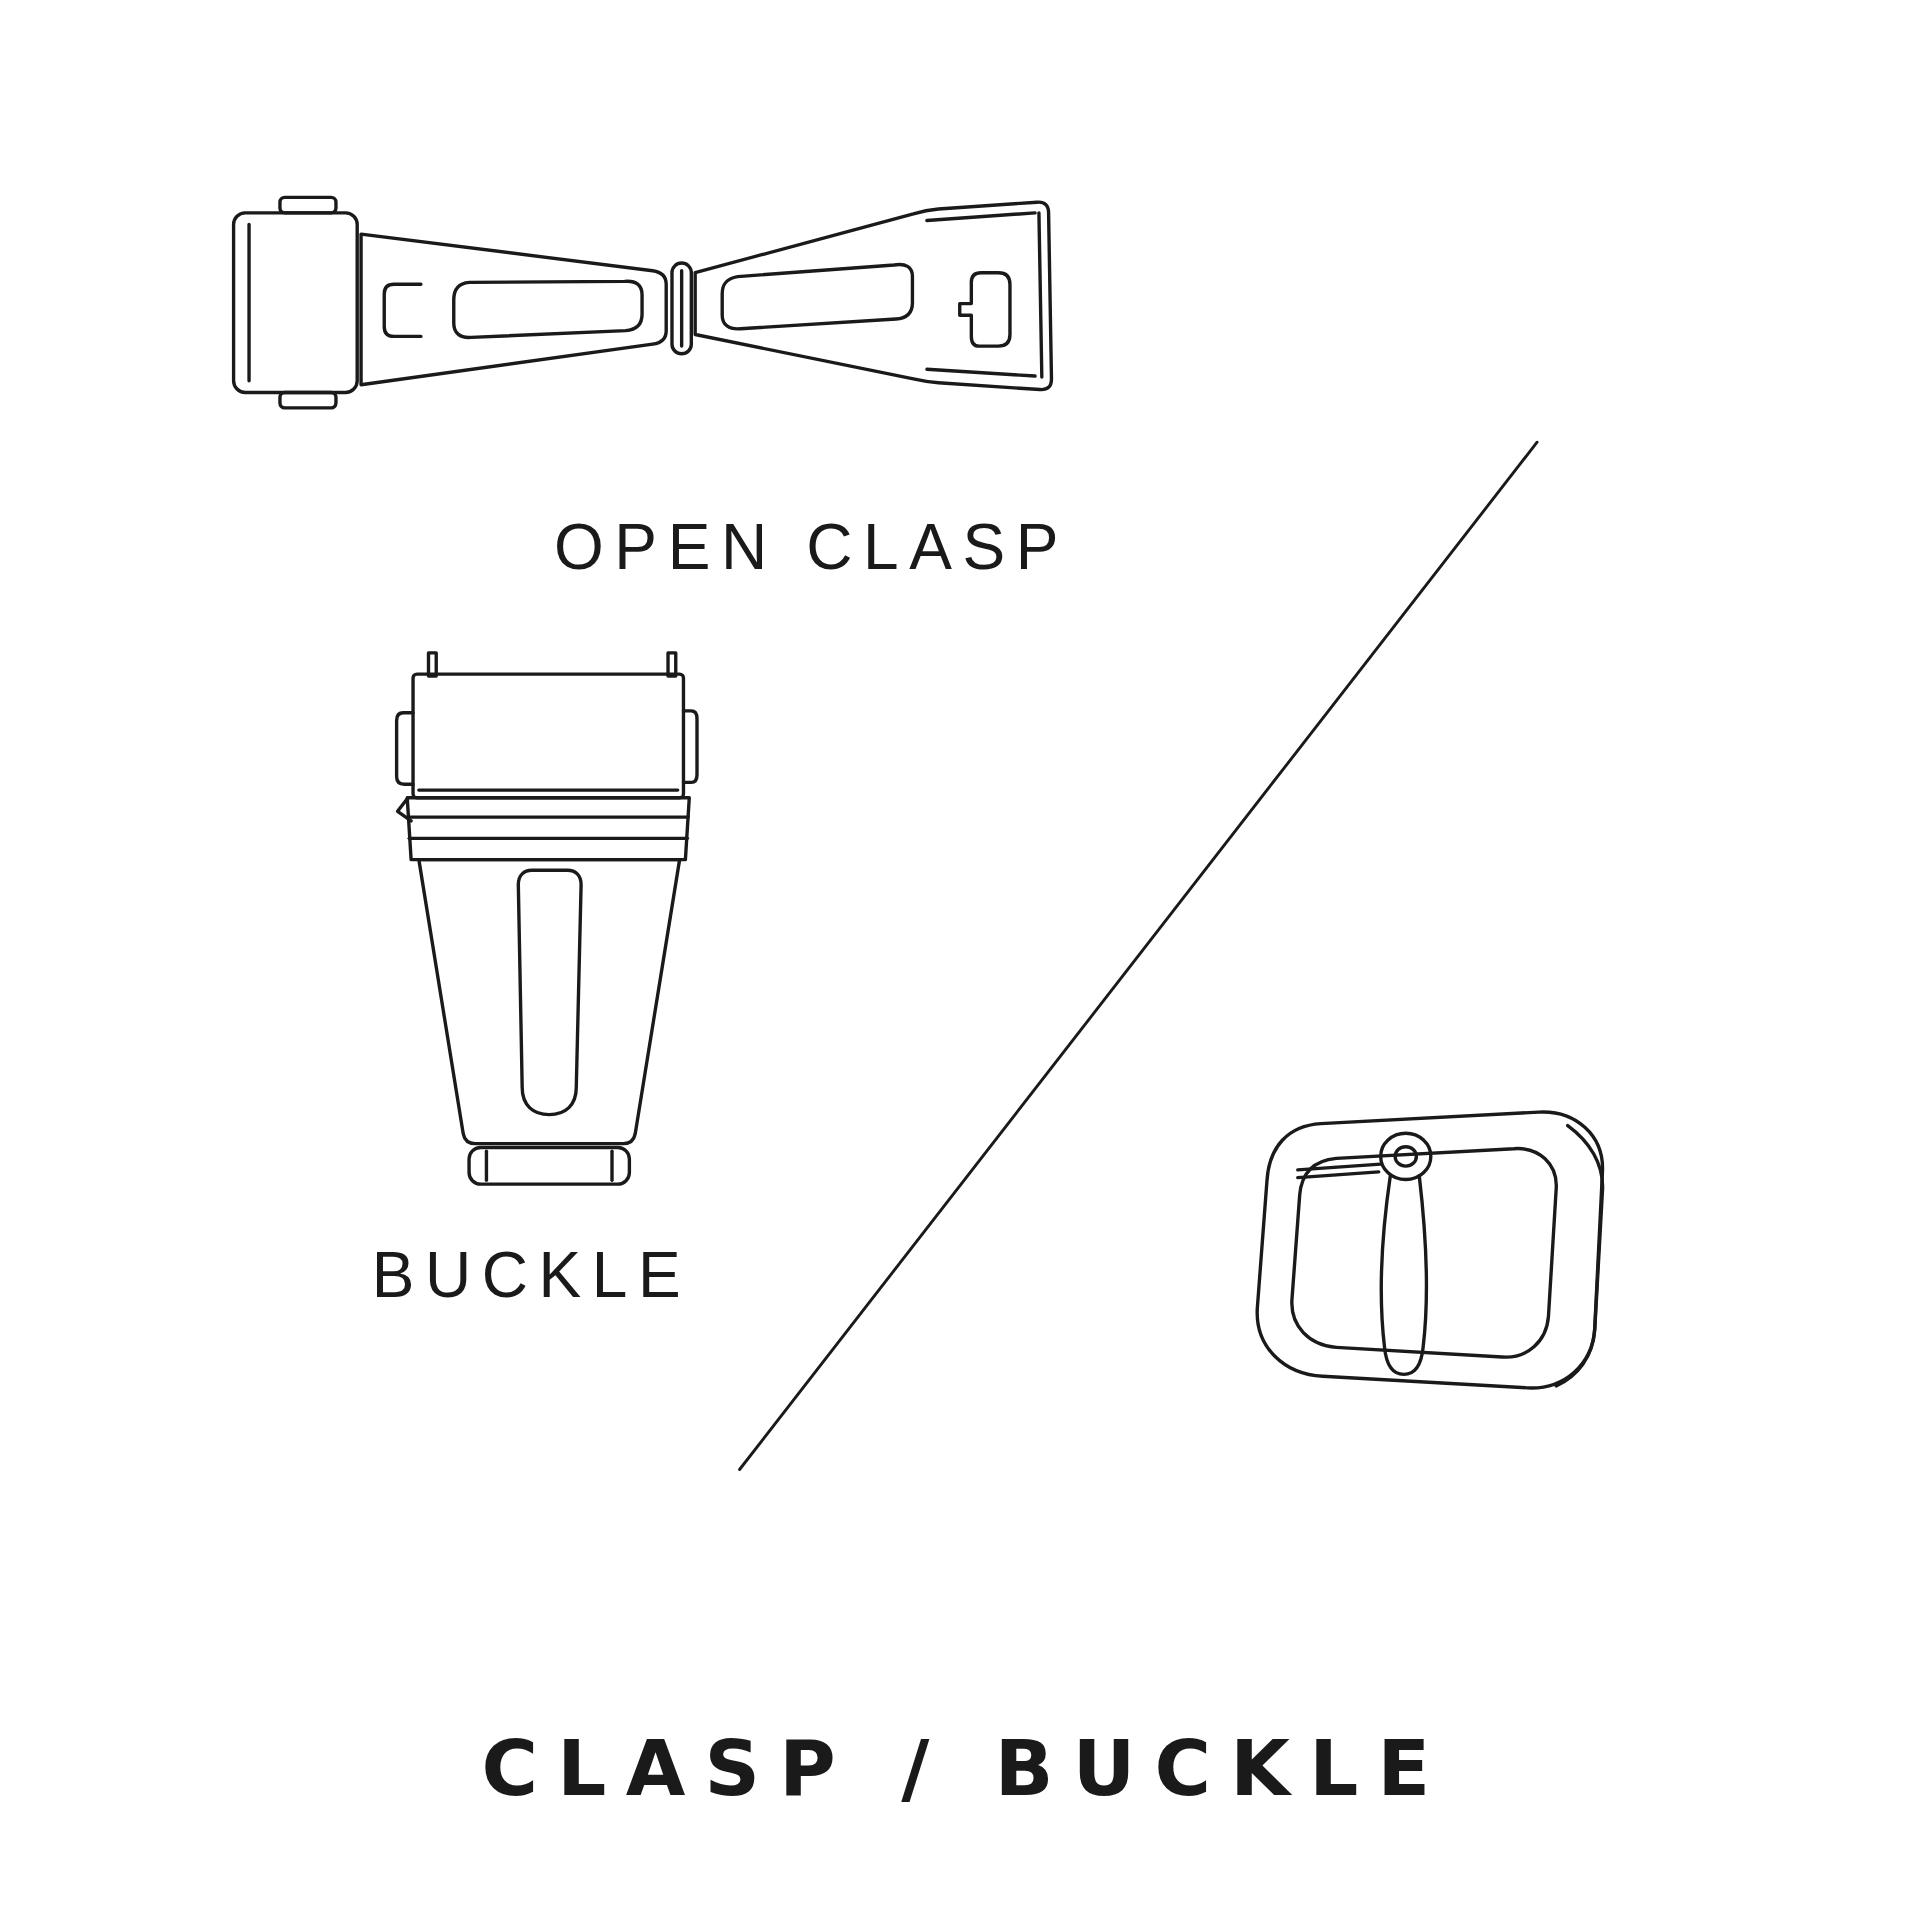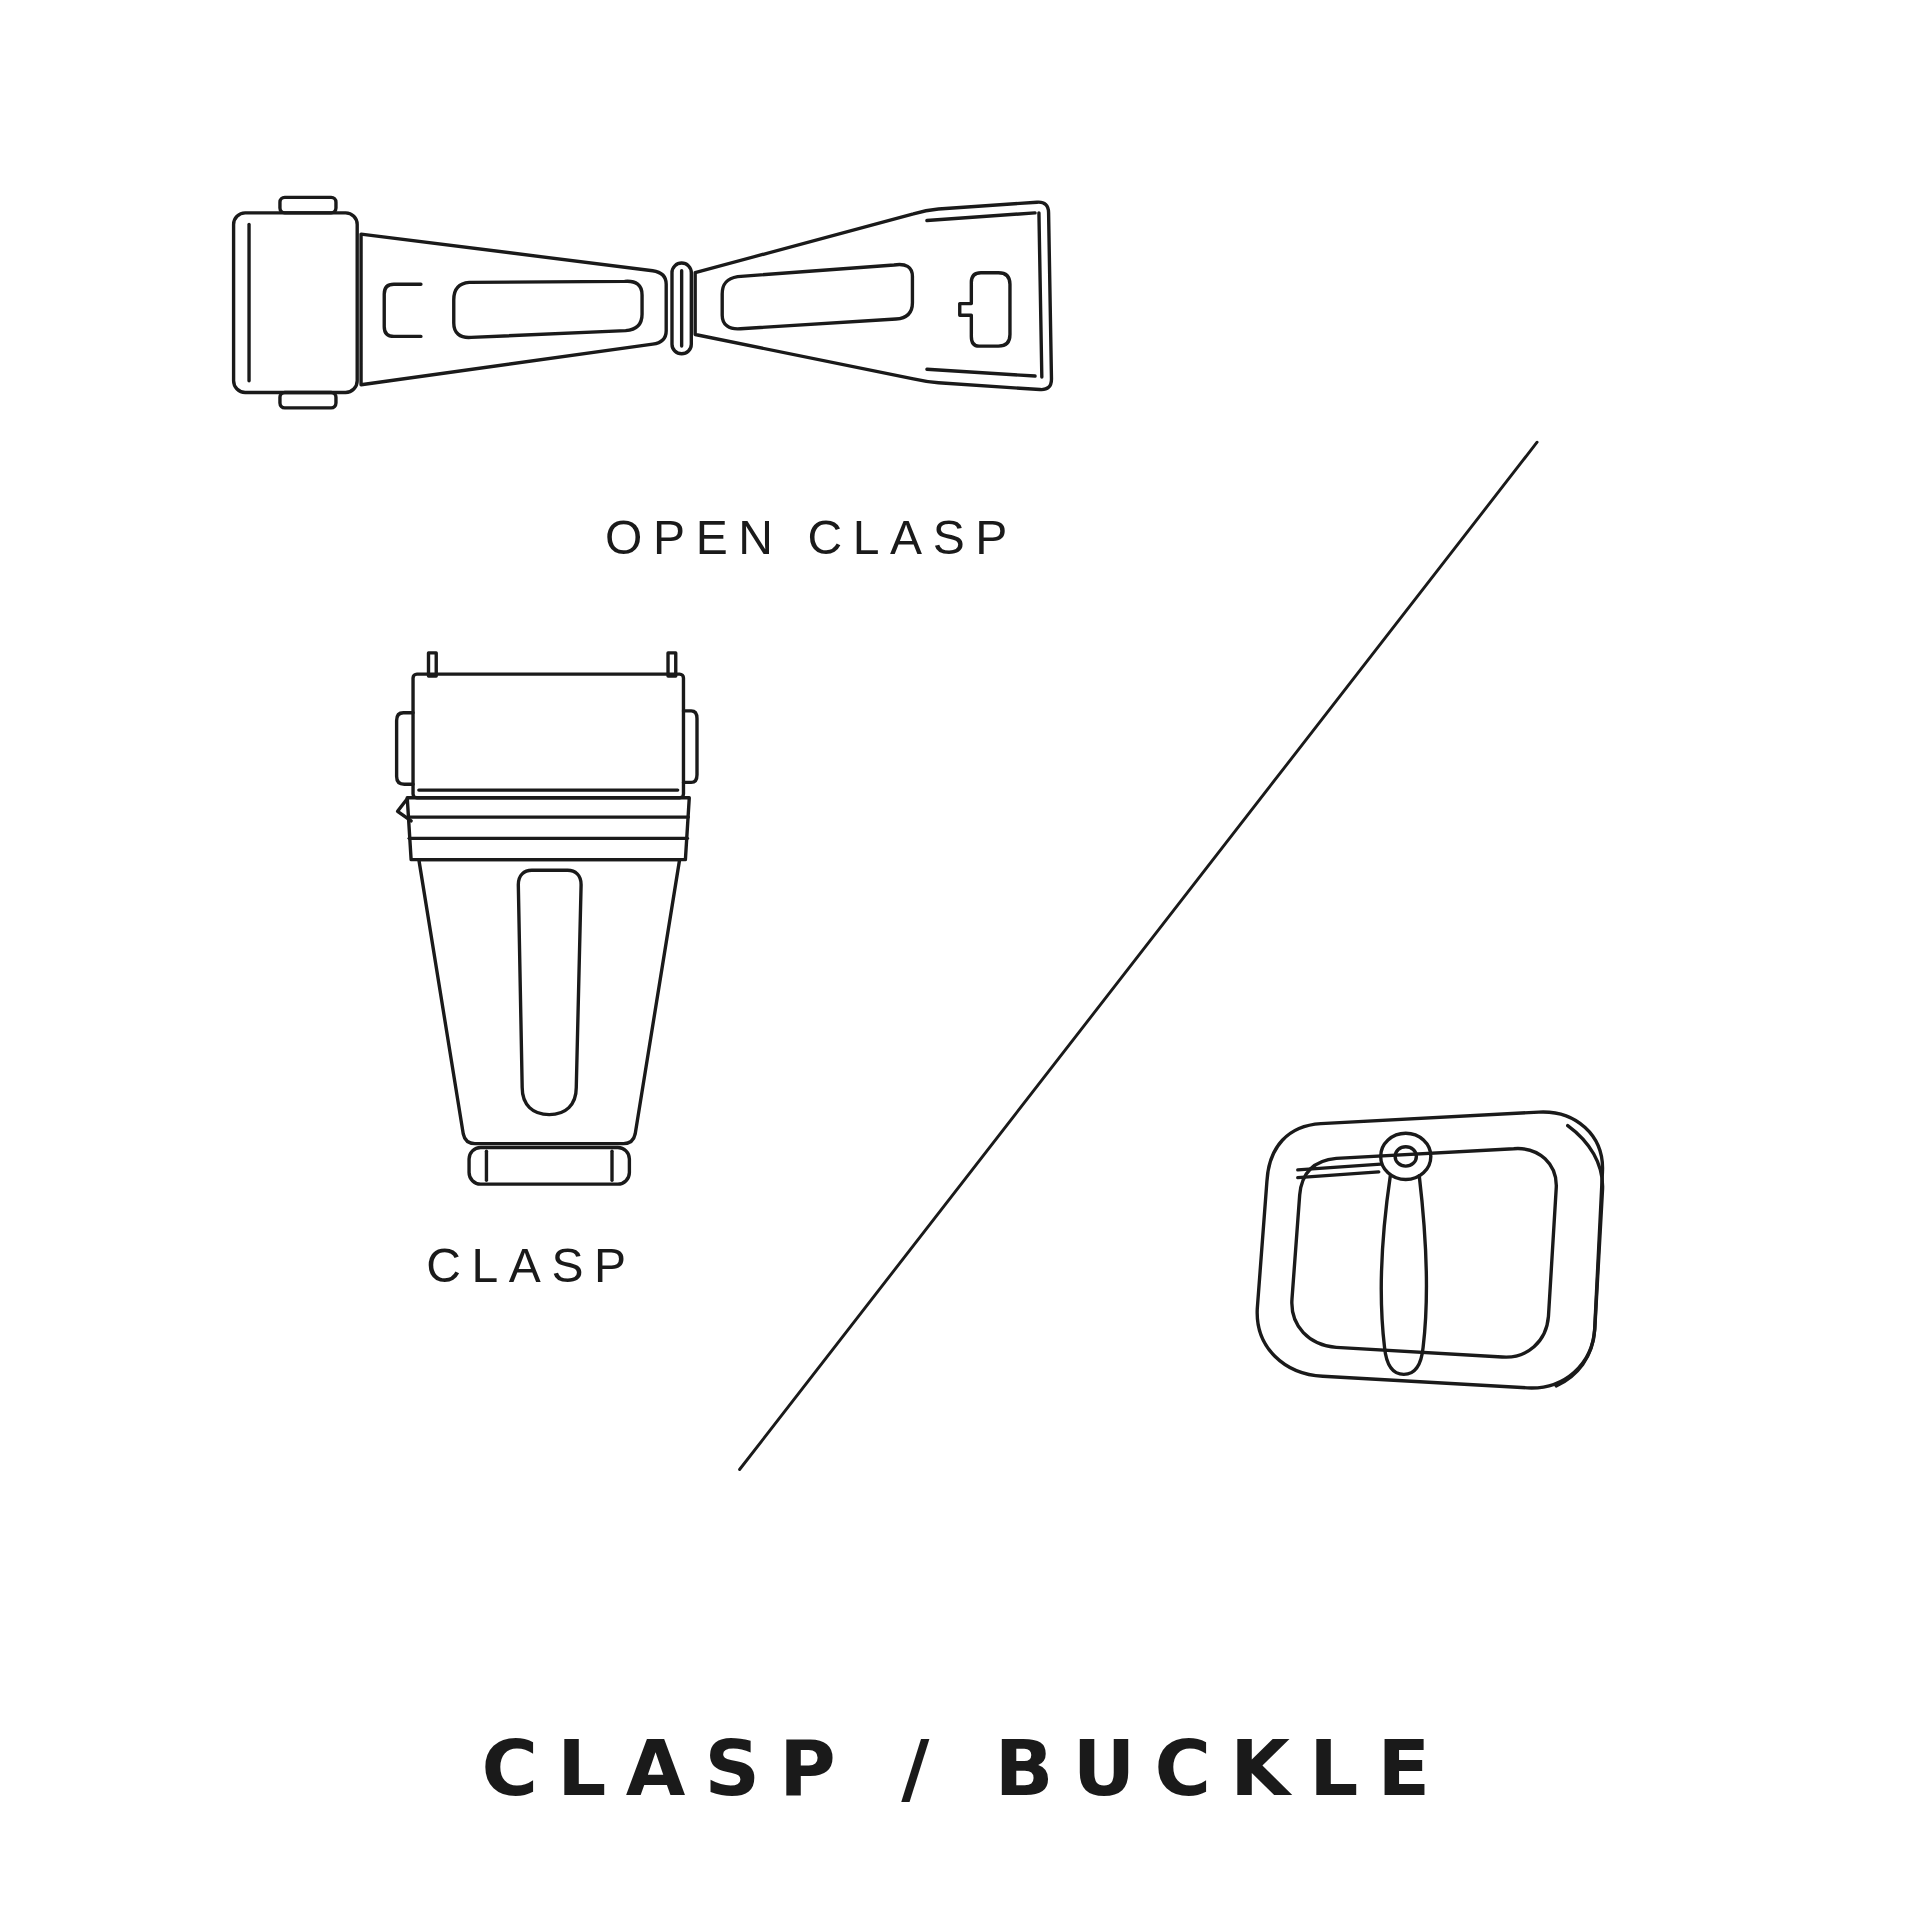--- a/index.html
+++ b/index.html
@@ -25,21 +25,21 @@
     stroke-width:3.5;
     stroke-linecap:round;
     stroke-linejoin:round;
   }
   .divider line{
     stroke:var(--ink,#1a1a1a);
     stroke-width:3;
     stroke-linecap:round;
   }
   .caption{
-    font-size:48px;
+    font-size:64px;
     letter-spacing:10.6px;
     font-weight:400;
     text-align:center;
     white-space:nowrap;
     color:var(--ink,#1a1a1a);
   }
   .title{
     font-size:77px;
     letter-spacing:19.3px;
     font-weight:700;
@@ -107,21 +107,21 @@
 
       <path d="M36,216 L306,216 L260,500 Q258,510 248,510 L94,510 Q84,510 82,500 Z"></path>
 
       <path d="M139,242 C139,232 145,227 153,227 L190,227 C198,227 204,232 204,242 L199,452 C199,470 188,480 171,480 C154,480 143,470 143,452 Z"></path>
 
       <rect x="88" y="514" width="166" height="38" rx="12"></rect>
       <line x1="106" y1="518" x2="106" y2="548"></line>
       <line x1="236" y1="518" x2="236" y2="548"></line>
     </svg>
   </div>
-  <div class="abs caption" style="left:319px;top:1238px;width:425px">CLASP</div>
+  <div class="abs caption" style="left:319px;top:1238px;width:425px">BUCKLE</div>
 
   <div class="abs" style="left:1228px;top:1087px">
     <svg class="line-art" width="396" height="323" viewBox="0 0 410 335">
 
       <path d="M96,38 L322,26 C360,24 390,50 388,88 L380,250 C378,288 348,314 310,312 L98,300 C58,298 28,270 30,230 L40,98 C42,62 62,40 96,38 Z"></path>
 
       <path d="M112,74 L296,64 C322,62 342,80 340,106 L332,238 C330,264 310,282 284,280 L112,270 C84,268 64,248 66,220 L74,112 C76,88 90,76 112,74 Z"></path>
 
       <path d="M352,40 C374,56 390,80 388,108 L380,252 C378,280 362,300 340,310"></path>
 

